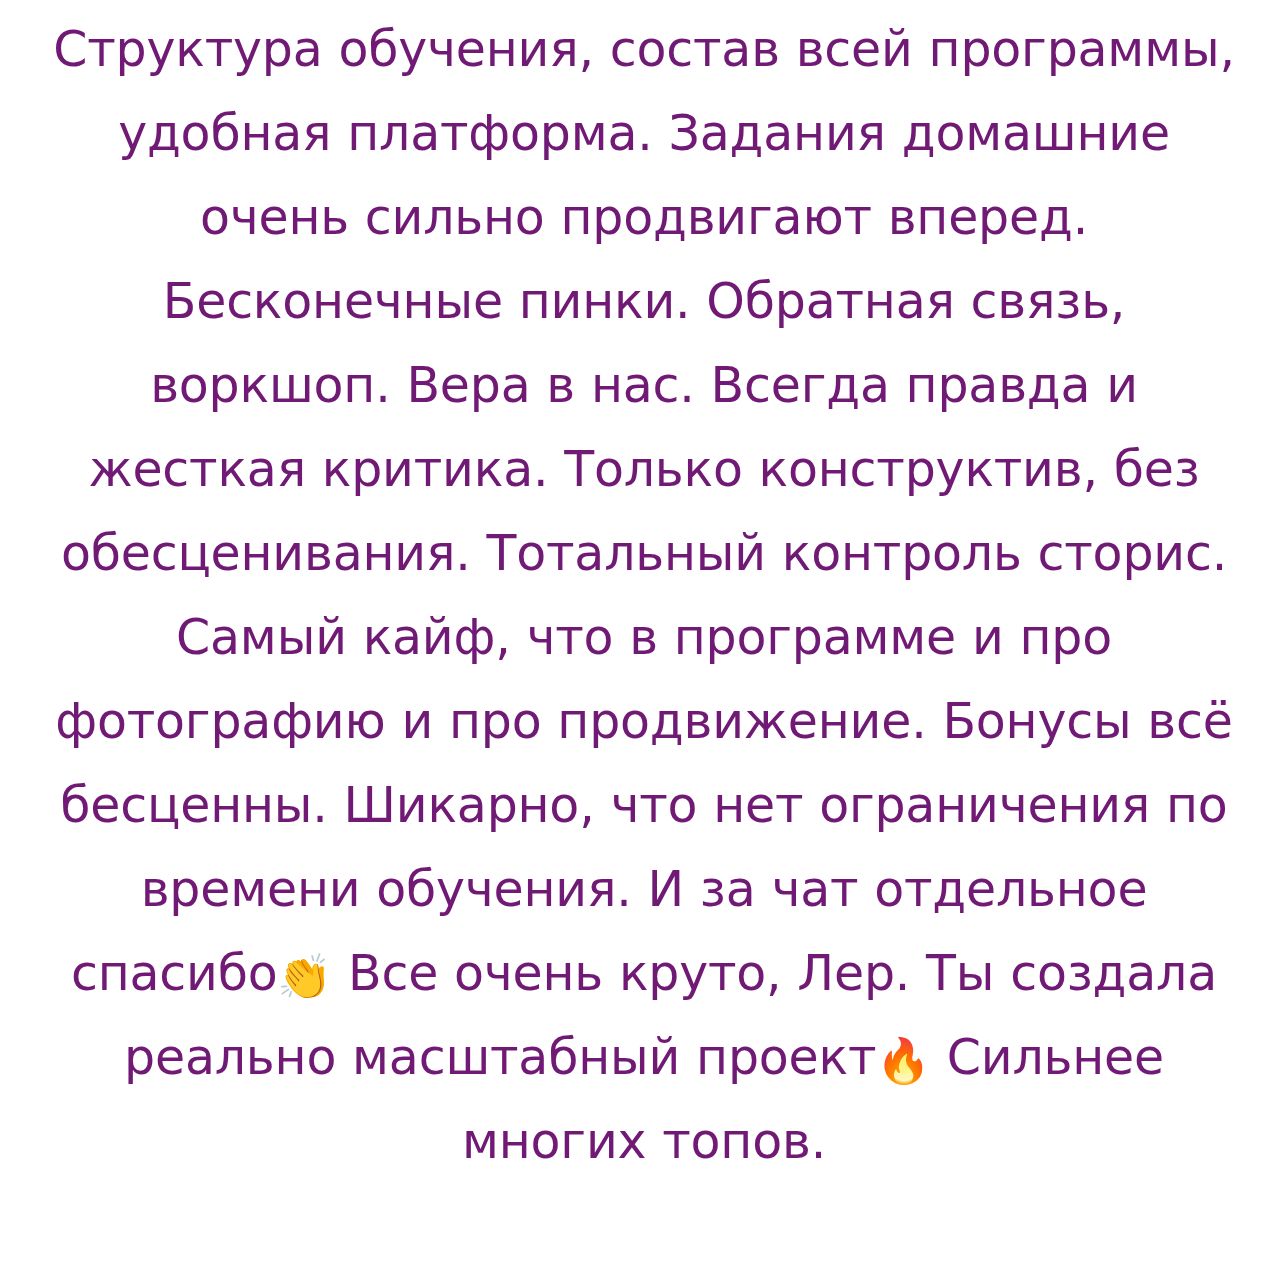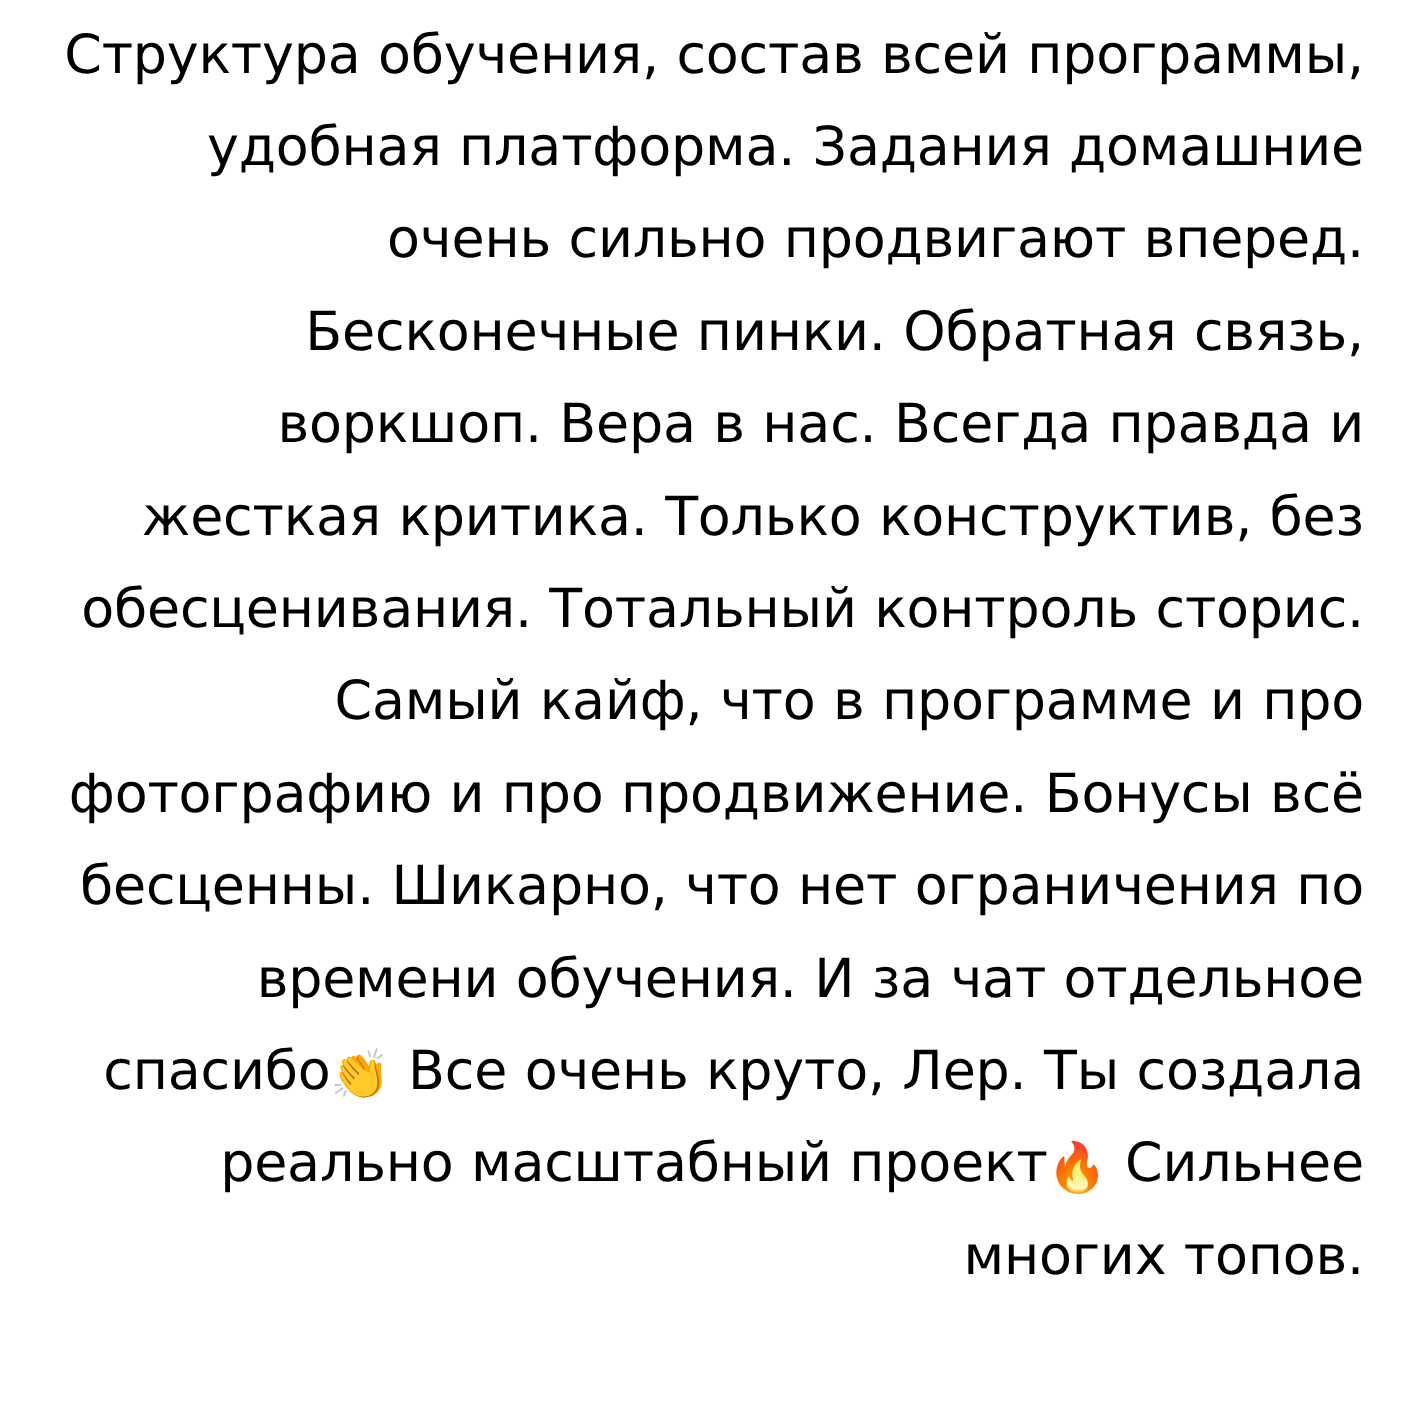--- a/index.html
+++ b/index.html
@@ -16,29 +16,29 @@
   .page {
     box-sizing: border-box;
     width: 1280px;
     height: 1280px;
     background: #ffffff;
     padding: 8px 40px 0 48px;
     display: block;
   }
   .review-text {
     margin: 0;
-    color: #000000;
+    color: #701a75;
     font-family: "DejaVu Sans", "Liberation Sans", sans-serif;
     font-size: 49px;
     line-height: 84px;
     font-weight: 400;
     letter-spacing: -0.2px;
     word-spacing: 0.5px;
     white-space: pre-wrap;
-    text-align: right;
+    text-align: center;
   }
   .emoji {
     font-family: "DejaVu Sans", sans-serif;
     font-size: 44px;
     line-height: 1;
     display: inline-block;
     vertical-align: -2px;
   }
 </style>
 </head>

